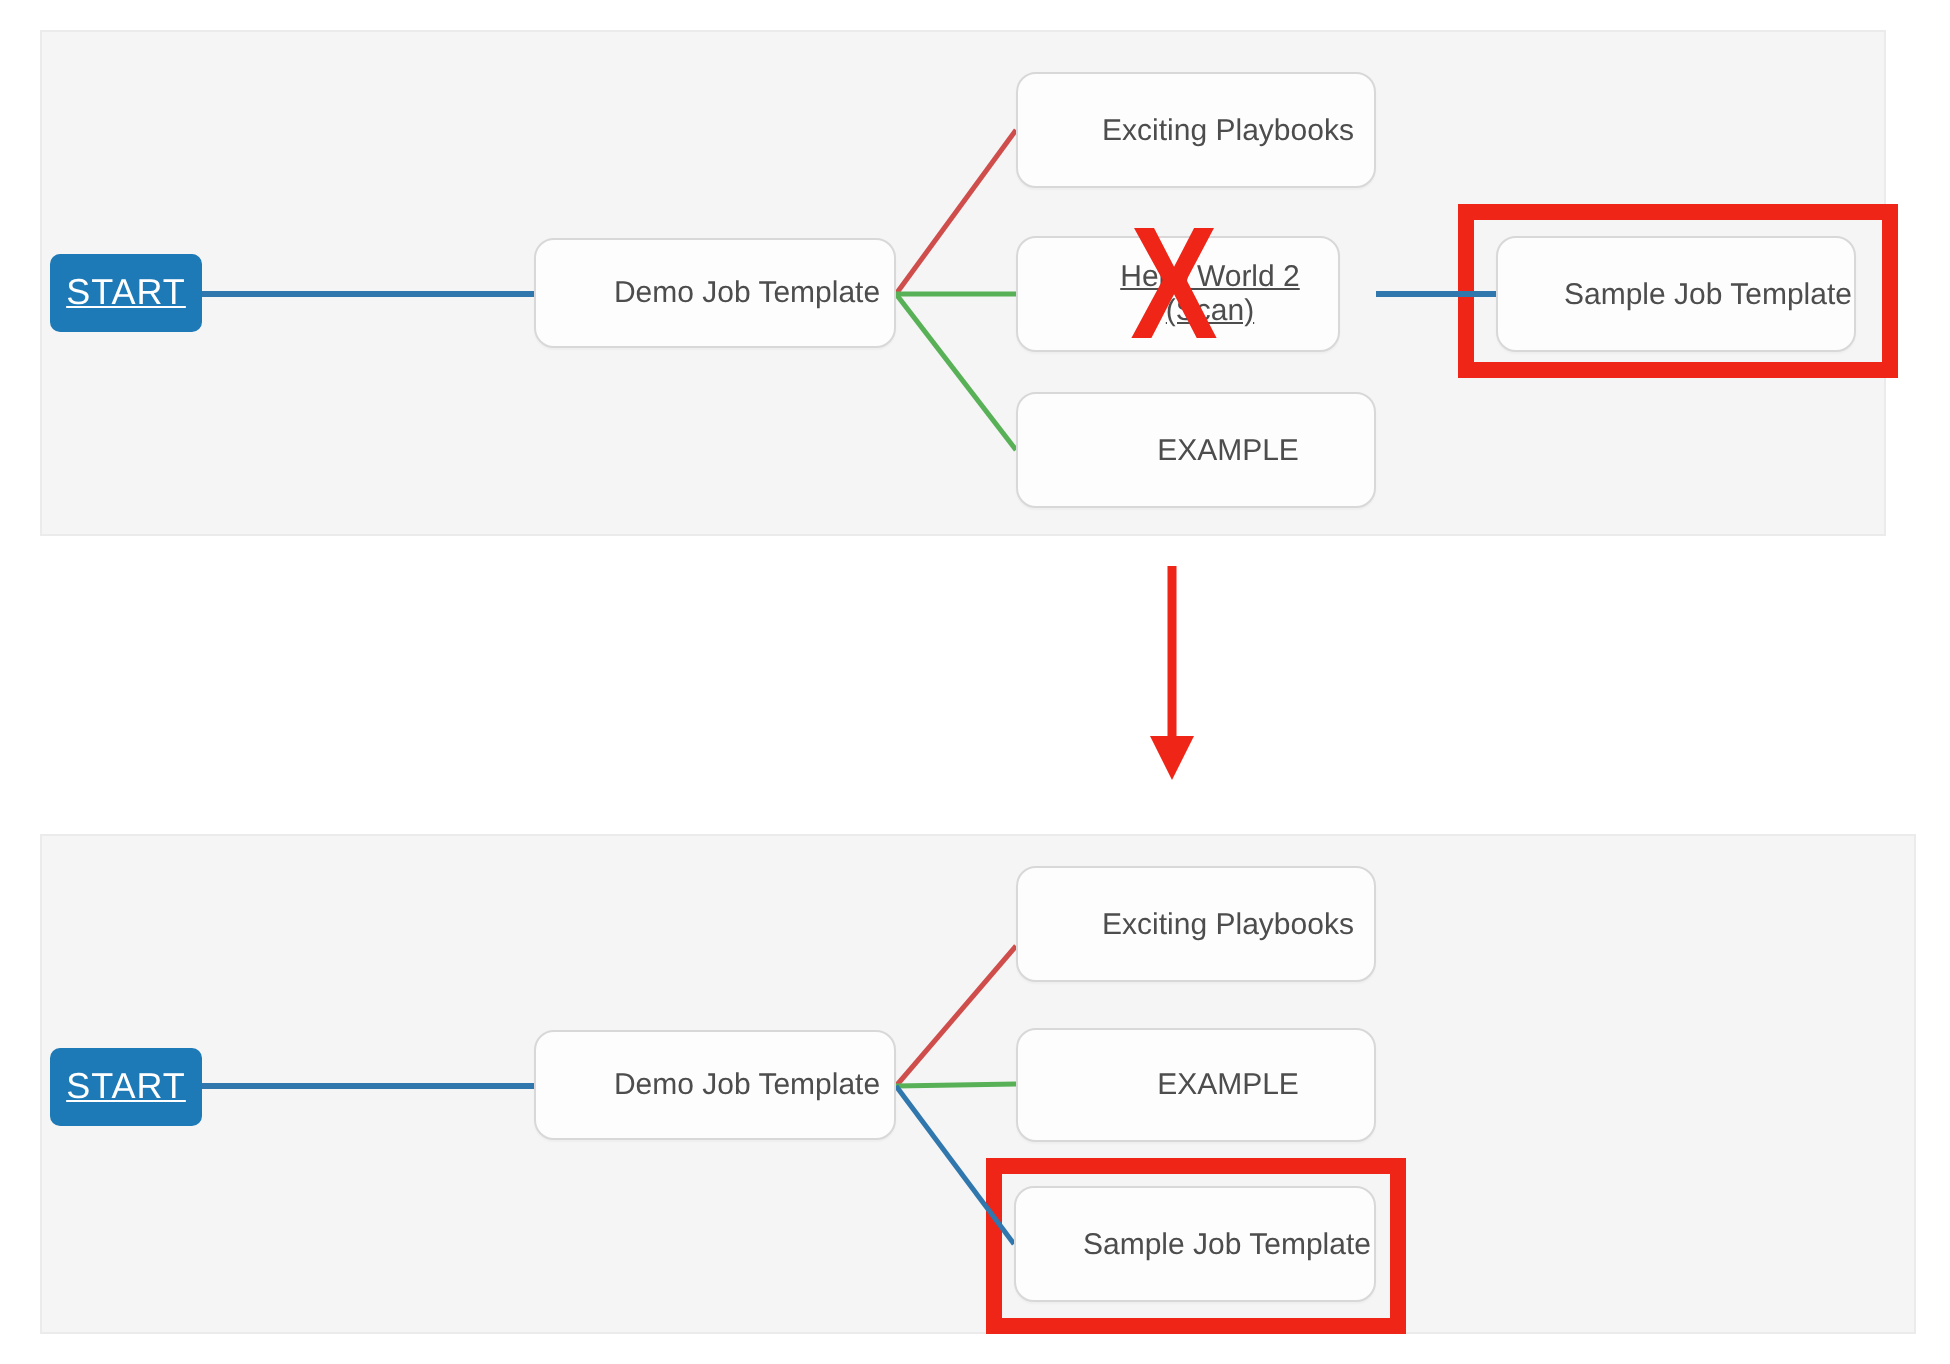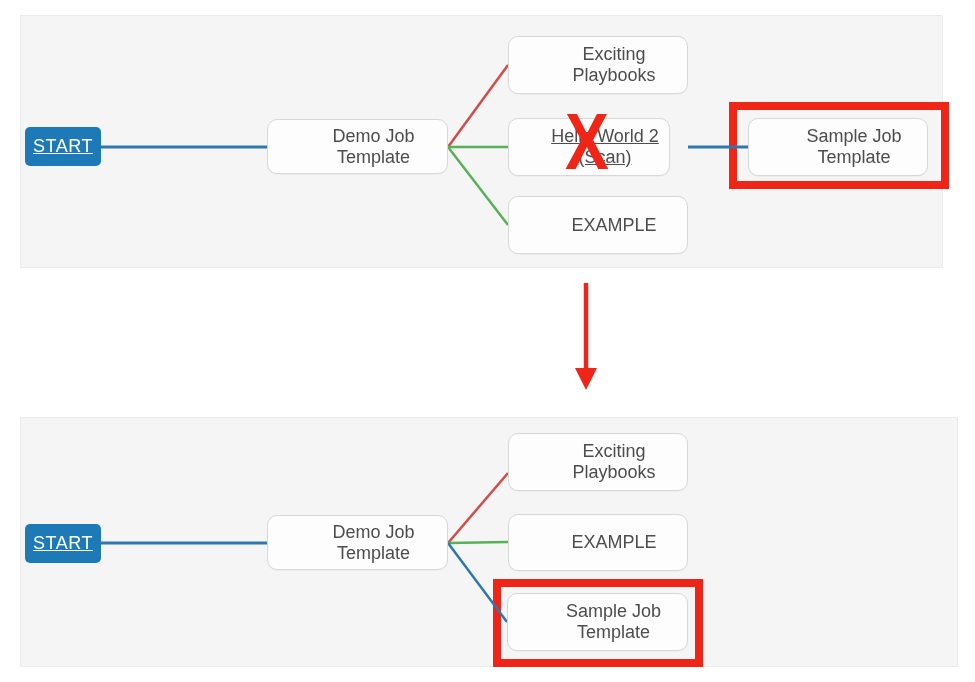--- a/index.html
+++ b/index.html
@@ -30,21 +30,21 @@
   .panel-top{left:20px;top:15px;width:923px;height:253px;}
   .panel-bottom{left:20px;top:417px;width:938px;height:250px;}
   .edges{position:absolute;left:0;top:0;z-index:2;}
   .edges line{fill:none;}
   .node{
     position:absolute;z-index:3;
     background:var(--node_bg);
     border:1px solid var(--node_border);
     border-radius:10px;
     display:flex;align-items:center;justify-content:center;
-    font-size:18px;color:var(--node_text);
+    font-size:15px;color:var(--node_text);
     text-align:center;
     box-shadow:0 1px 1px rgba(0,0,0,0.03);
     padding-left:32px;
   }
   .start-btn{
     position:absolute;z-index:3;
     background:var(--start_bg);
     color:var(--start_text);
     border-radius:5px;
     display:flex;align-items:center;justify-content:center;

